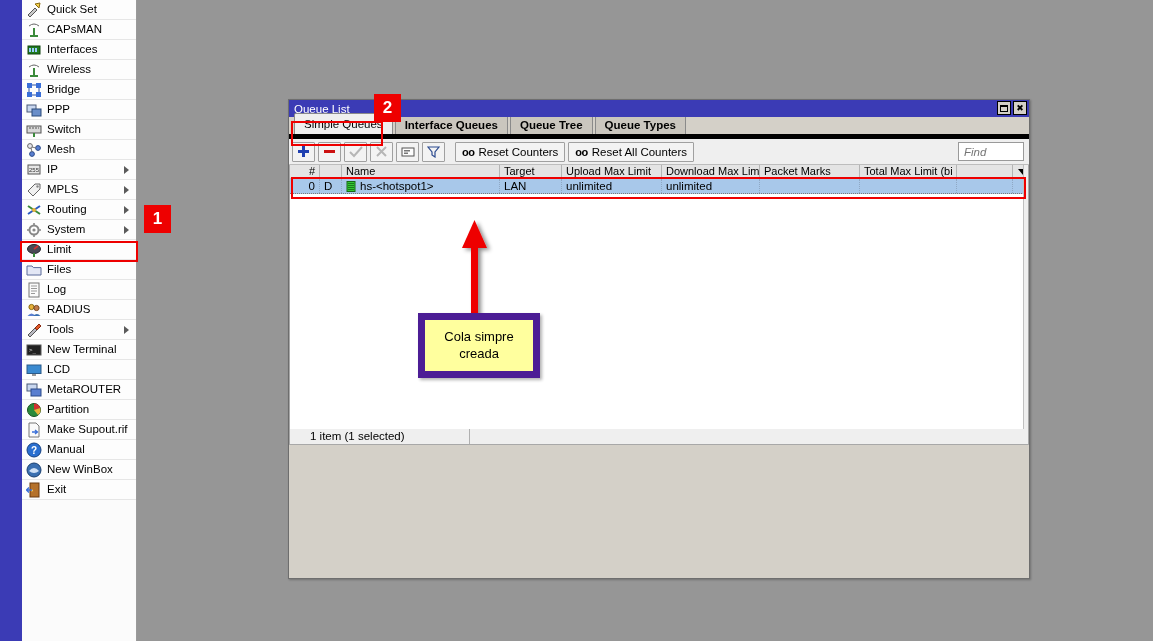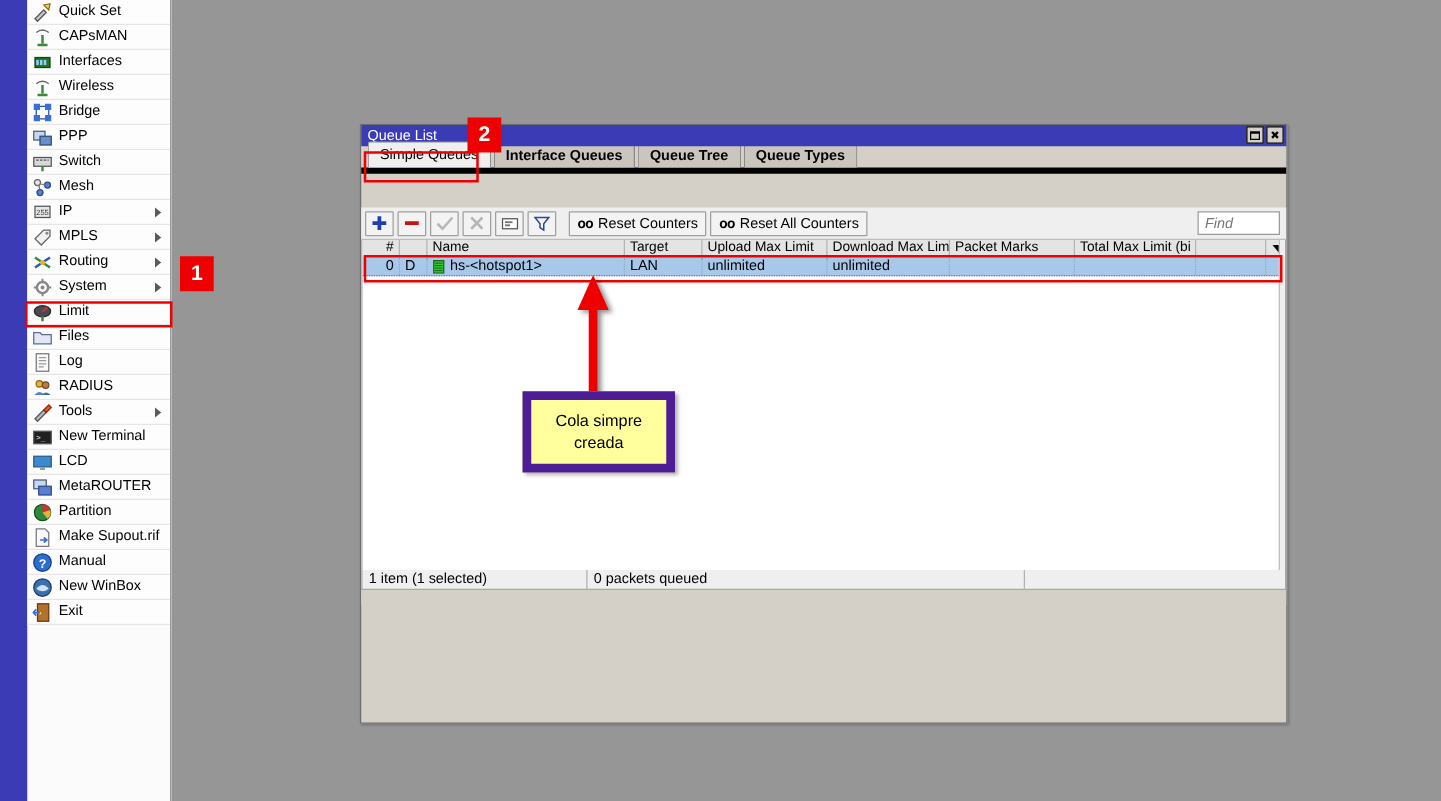--- a/index.html
+++ b/index.html
@@ -162,21 +162,20 @@
   
   #toolbar {
     height: 26px;
     background: #efefef;
     display: flex;
     align-items: center;
     padding: 0 3px;
     gap: 3px;
     border-bottom: 1px solid #bdbdbd;
     position: relative;
-    margin-top: 27px;
   }
   .tb-btn {
     width: 23px; height: 20px;
     background: #f3f3f3;
     border: 1px solid #a0a0a0;
     display: flex; align-items: center; justify-content: center;
     border-radius: 1px;
   }
   .tb-btn.wide {
     width: auto;
@@ -289,21 +288,21 @@
   #statusbar {
     display: flex;
     height: 16px;
     background: #efefef;
     border: 1px solid #a8a8a8;
     border-top: none;
     font-size: 11.5px;
     align-items: center;
   }
   .stat {
-    padding-left: 5px;
+    padding-left: 20px;
     border-right: 1px solid #b0b0b0;
     line-height: 15px;
     height: 100%;
     overflow: hidden;
     white-space: nowrap;
   }
   #win-bottom {
     height: 12px;
     background: #d4d0c8;
   }
@@ -669,21 +668,20 @@
             <span></span>
           </div>
         </div>
       </div>
     <div class="hl-row"></div>
     <div id="vscroll"></div>
   </div>
 
   <div id="statusbar">
       <div class="stat" style="width: 180px; flex: 0 0 180px;"><span>1 item (1 selected)</span></div>
-      <div class="stat" style="width: 350px; flex: 0 0 350px;"><span>0 packets queued</span></div>
     </div>
   <div id="win-bottom"></div>
 </div>
 
 <svg id="arrow-svg" width="40" height="100" viewBox="0 0 40 100">
   <defs>
     <filter id="sh" x="-50%" y="-50%" width="200%" height="200%">
       <feDropShadow dx="3" dy="2" stdDeviation="2" flood-color="#000" flood-opacity="0.45"></feDropShadow>
     </filter>
   </defs>

